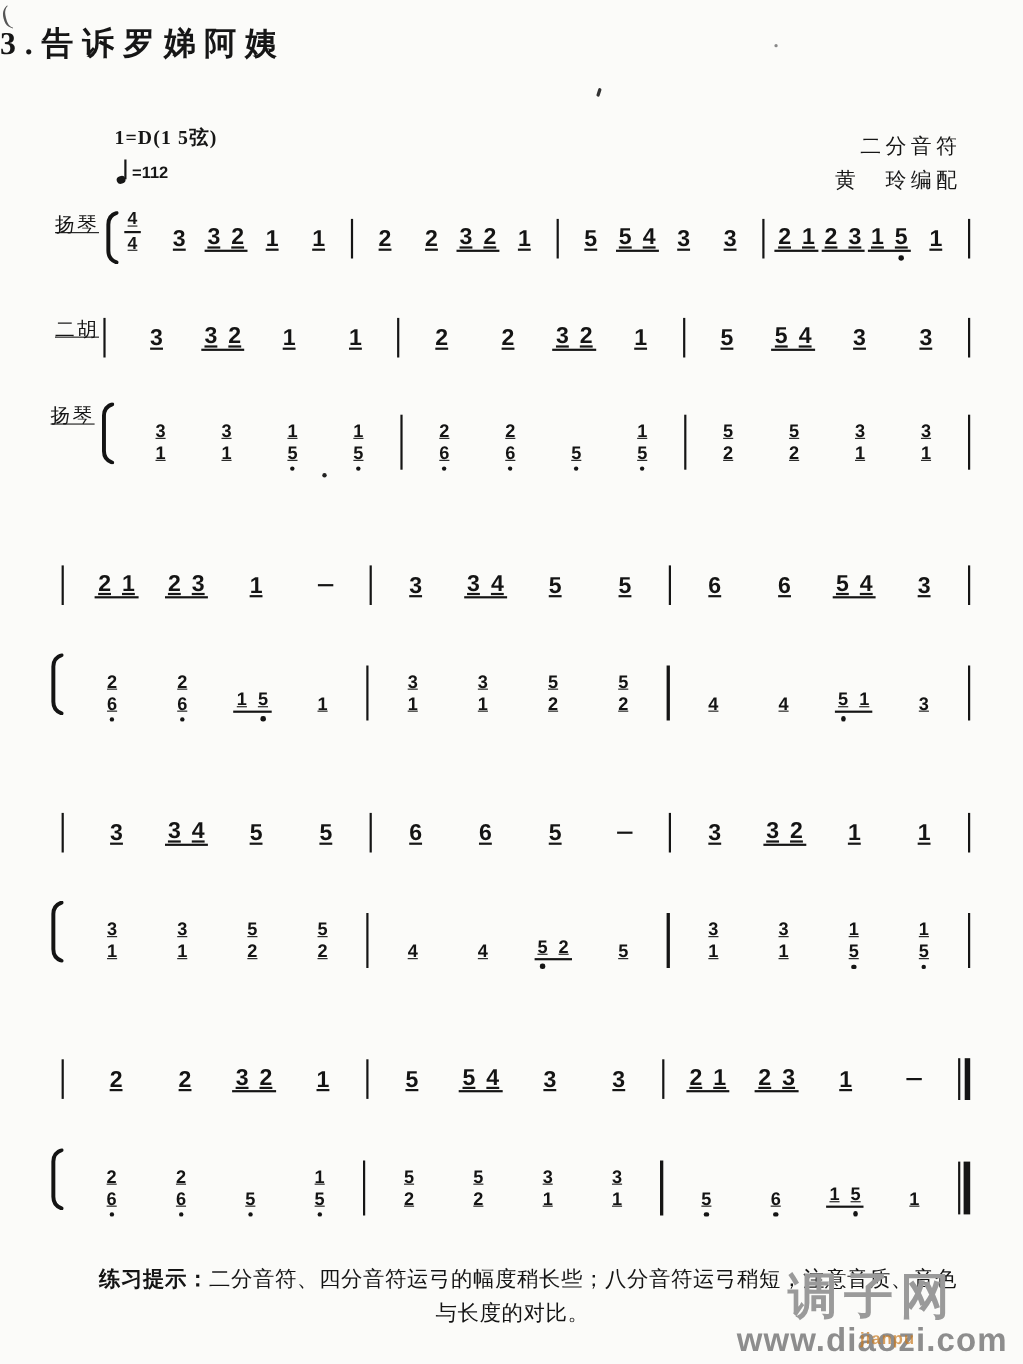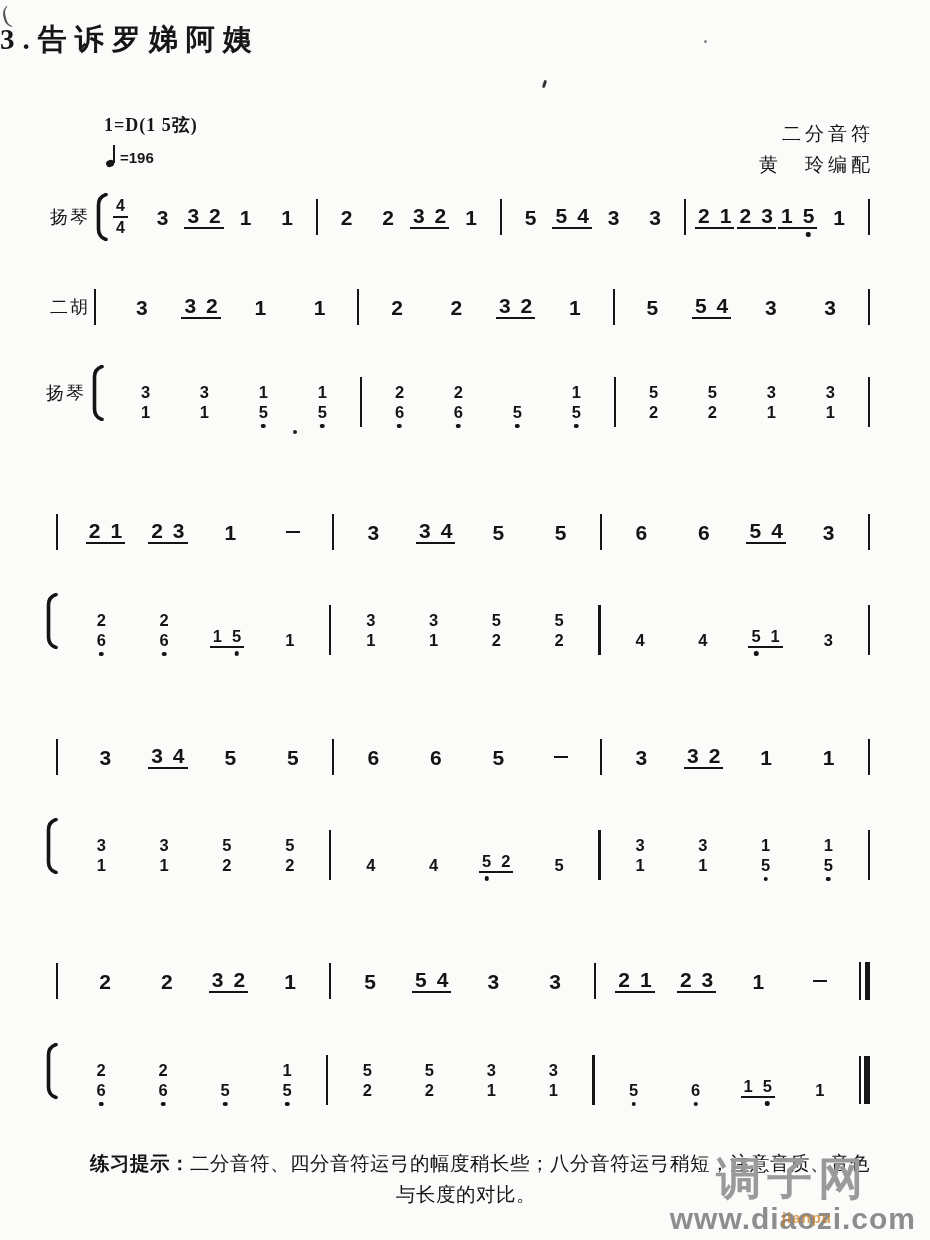--- a/index.html
+++ b/index.html
@@ -26,21 +26,21 @@
   .qnote::before{content:'';position:absolute;left:0;bottom:0;width:8px;height:6.5px;
     background:#161616;border-radius:50%;transform:rotate(-18deg);}
   .qnote::after{content:'';position:absolute;left:7.4px;bottom:3px;width:1.8px;height:18px;background:#161616;}
   .tempo .tval{padding-bottom:1px;}
   .credits{
     position:absolute;right:56px;top:118px;text-align:right;
     font-family:"Liberation Serif",serif;font-size:19px;letter-spacing:4px;line-height:1.65;
   }
   
   #score{position:absolute;inset:0;}
-  .mline{position:absolute;right:60px;display:flex;align-items:center;}
+  .mline{position:absolute;right:48px;display:flex;text-decoration:underline;}
   .mline .lbl{flex:none;width:42px;font-family:"Liberation Serif",serif;
     font-size:18px;letter-spacing:2px;margin-right:2px;}
   .bracket{flex:none;margin-right:4px;display:flex;}
   .timesig{flex:none;display:flex;flex-direction:column;align-items:center;
     font-weight:700;font-size:16px;line-height:1;margin:0 6px 0 1px;}
   .timesig .num{border-bottom:2px solid #161616;padding:0 3px 2px;}
   .timesig .den{padding-top:2px;}
   .bars{flex:1;display:flex;align-items:center;align-self:stretch;}
   .chords .bars{align-items:flex-end;}
   .bar{flex:1;display:grid;grid-template-columns:repeat(4,1fr);
@@ -84,21 +84,21 @@
 </style>
 </head>
 <body>
 
 <div class="title">3.告诉罗娣阿姨</div>
 
 <div class="keysig">1=D(1 5弦)</div>
 
 <div class="tempo">
   <span class="qnote"></span>
-  <span class="tval">=196</span>
+  <span class="tval">=112</span>
 </div>
 
 <div class="credits">
   <div>二分音符</div>
   <div>黄　玲编配</div>
 </div>
 
 <div id="score">
     <div class="mline melody" style="top: 192px; left: 50px; height: 50px;">
       <span class="lbl">扬琴</span>

